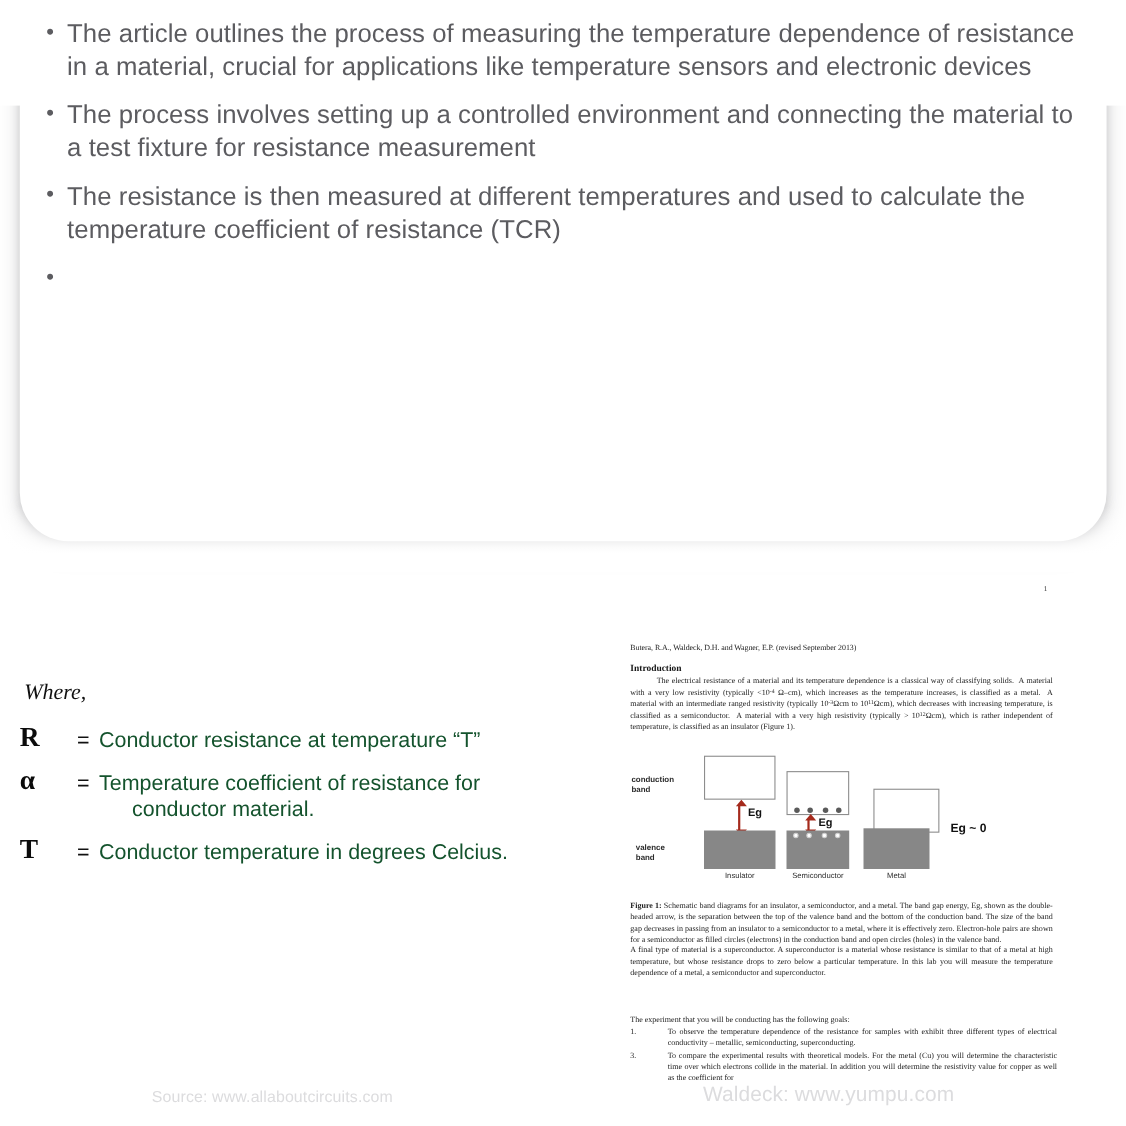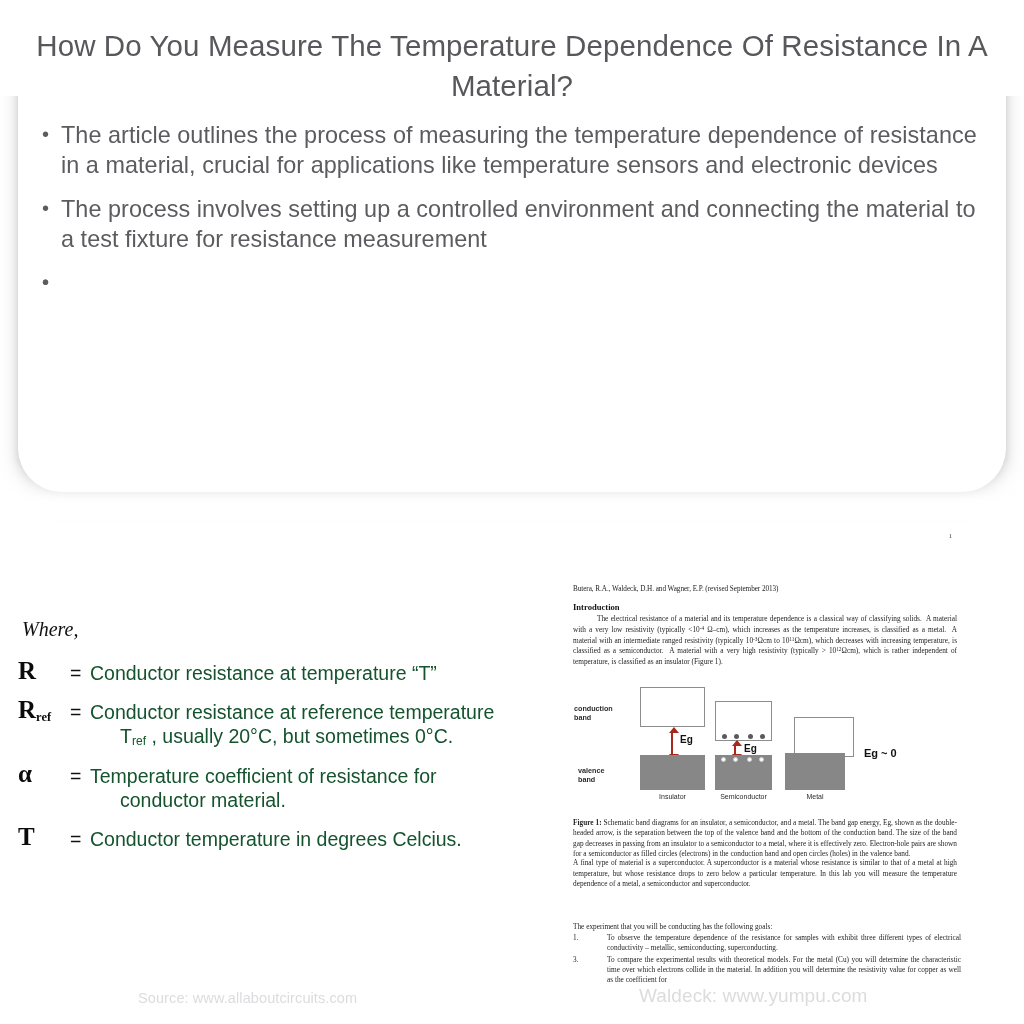--- a/index.html
+++ b/index.html
@@ -381,33 +381,33 @@
   }
 </style>
 </head>
 <body>
 
 <div id="summary-card"></div>
 <div id="card-top-mask"></div>
 <div id="card-bottom-fade"></div>
 
 <div id="card-content">
-  <h1 id="page-title">How Do You Measure The Temperature Dependence Of Resistance In A Material?</h1>
 
   <ul id="bullet-list">
     <li>
       <span class="bullet-dot">•</span>
       <span>The article outlines the process of measuring the temperature dependence of resistance in a material, crucial for applications like temperature sensors and electronic devices</span>
     </li>
     <li>
       <span class="bullet-dot">•</span>
       <span>The process involves setting up a controlled environment and connecting the material to a test fixture for resistance measurement</span>
     </li>
     <li>
       <span class="bullet-dot">•</span>
+      <span>The resistance is then measured at different temperatures and used to calculate the temperature coefficient of resistance (TCR)</span>
     </li>
     <li>
       <span class="bullet-dot">•</span>
     </li>
   </ul>
 </div>
 
 <div id="lower-area">
 
   <div id="formula-block">
@@ -417,30 +417,20 @@
 
     <table id="defs-table">
       <tbody>
           <tr>
         <td class="def-symbol">
           <span>R</span>
         </td>
         <td class="def-eq">=</td>
         <td class="def-text">
           <span>Conductor resistance at temperature “T”</span>
-        </td>
-      </tr>
-      <tr>
-        <td class="def-symbol">
-          <span>R</span><sub>ref</sub>
-        </td>
-        <td class="def-eq">=</td>
-        <td class="def-text">
-          <span>Conductor resistance at reference temperature</span>
-          <span class="indent-line">T<sub>ref</sub> , usually 20°C, but sometimes 0°C.</span>
         </td>
       </tr>
       <tr>
         <td class="def-symbol">
           <span class="greek-alpha">α</span>
         </td>
         <td class="def-eq">=</td>
         <td class="def-text">
           <span>Temperature coefficient of resistance for</span>
           <span class="indent-line">conductor material.</span>

